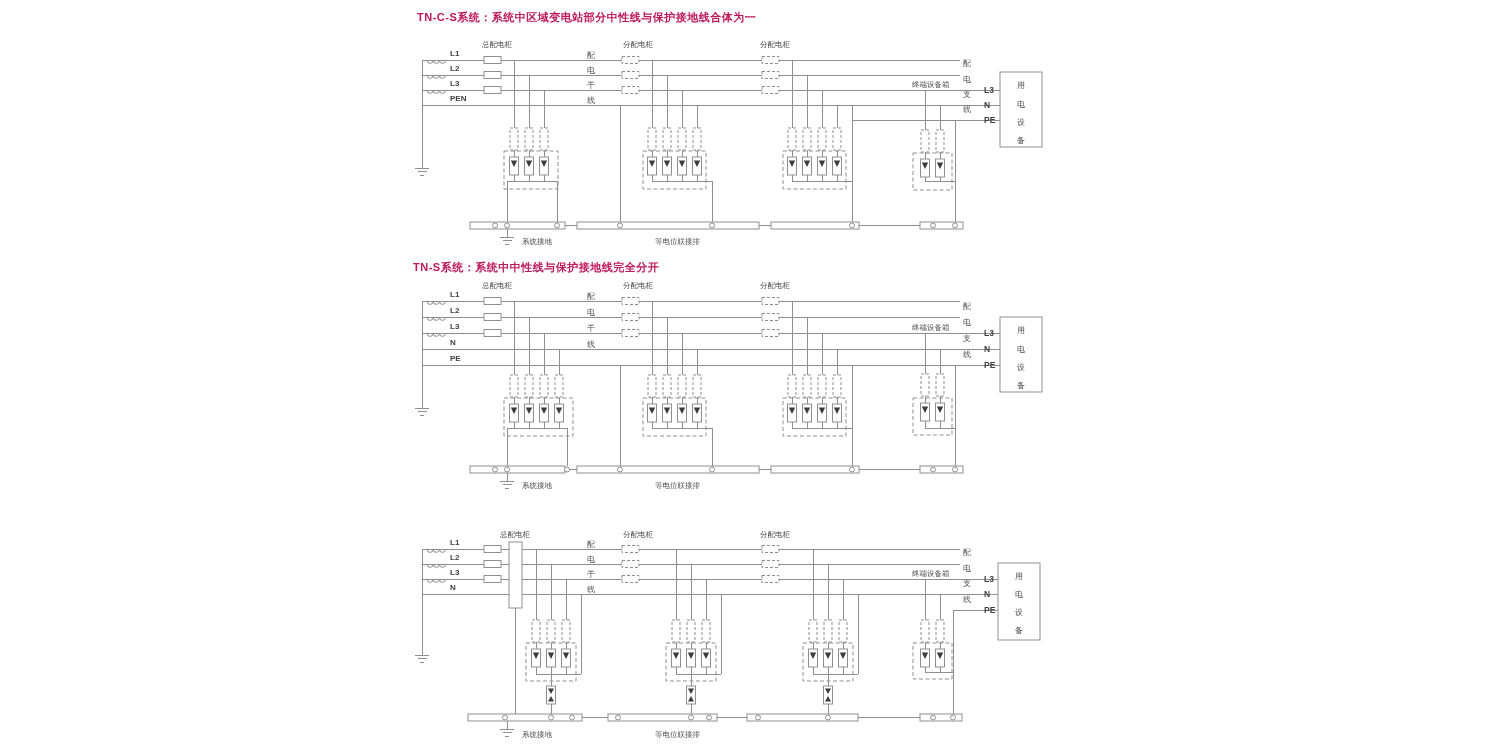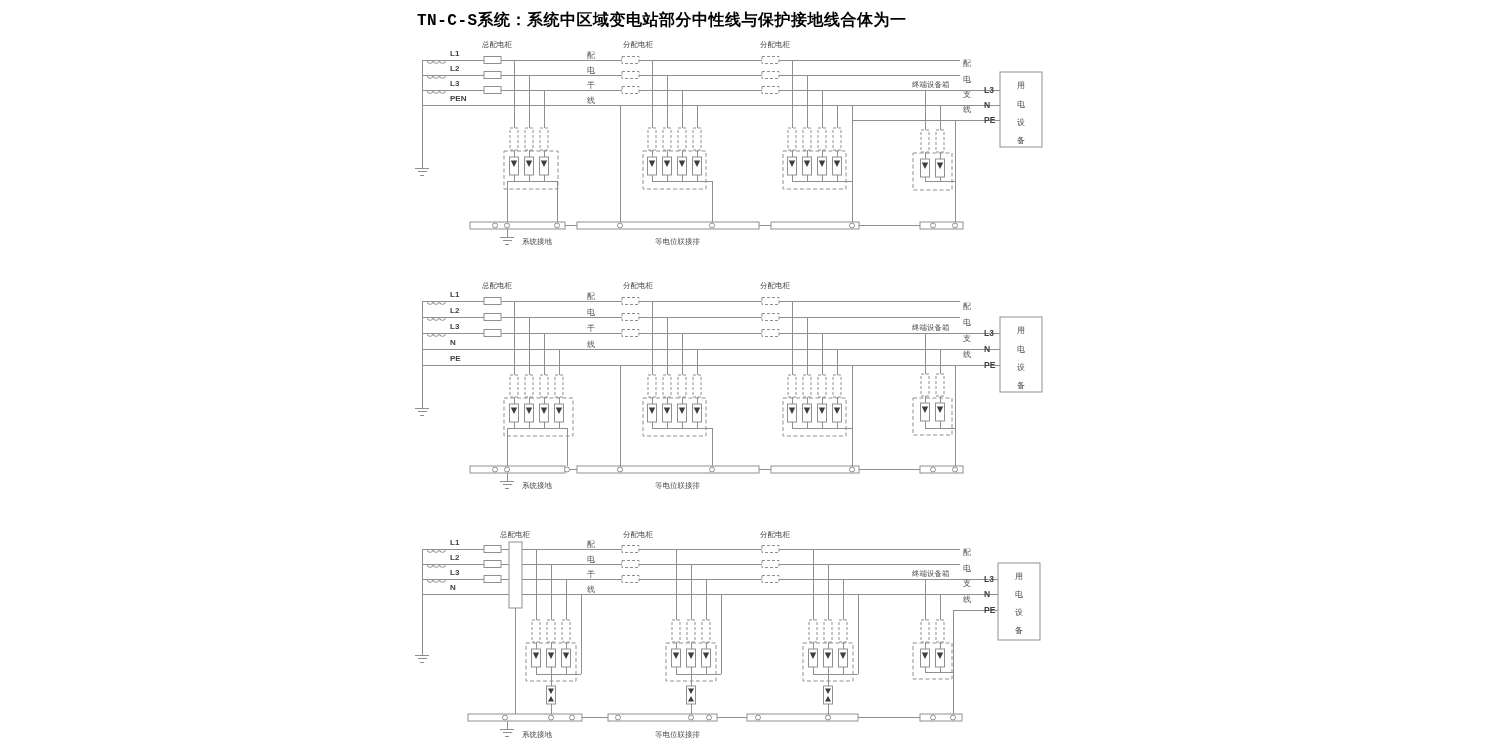--- a/index.html
+++ b/index.html
@@ -1,39 +1,40 @@
 <!DOCTYPE html>
 <html><head>
 <meta charset="utf-8">
 <style>
   html,body{margin:0;padding:0;background:#fff;}
   .canvas{position:relative;width:1496px;height:753px;background:#ffffff;overflow:hidden;
           font-family:"Liberation Sans",sans-serif;}
-  .title{position:absolute;font-family:Liberation Mono, monospace;font-size:16px;
-         font-weight:bold;color:#000000;letter-spacing:0.5px;white-space:nowrap;}
+  .title{position:absolute;font-family:Liberation Sans, sans-serif;font-size:11px;
+         font-weight:bold;color:#be185d;letter-spacing:0.5px;white-space:nowrap;}
   svg{position:absolute;left:0;top:0;}
   .n{fill:none;stroke:#8f8f8f;stroke-width:1;shape-rendering:crispEdges;}
   .c{fill:none;stroke:#8f8f8f;stroke-width:1;}
   .s{fill:#ffffff;stroke:#8f8f8f;stroke-width:1;}
   .d{stroke-dasharray:3 2;}
   .box{fill:none;stroke:#8f8f8f;stroke-width:1;stroke-dasharray:4 2.5;}
   .f{fill:#3c3c3c;stroke:none;}
   text{font-family:"Liberation Sans",sans-serif;fill:#4a4a4a;}
   .t8{font-size:8px;}
   .t7{font-size:7.5px;}
   .ph{font-size:8px;font-weight:bold;fill:#3f3f3f;}
   .rp{font-size:8.5px;font-weight:bold;fill:#3f3f3f;}
   .mid{text-anchor:middle;}
 </style>
 </head>
 <body>
 
 <div class="canvas">
 
   <div class="title" style="left:417px;top:10px;">TN-C-S系统：系统中区域变电站部分中性线与保护接地线合体为一</div>
+  <div class="title" style="left:413px;top:260px;">TN-S系统：系统中中性线与保护接地线完全分开</div>
 
   <svg width="1496" height="753" viewBox="0 0 1496 753">
     <defs>
       <g id="coil">
           <path class="c" d="M0,0 a3.1,3.4 0 0 0 6.2,0 a3.1,3.4 0 0 0 6.2,0 a3.1,3.4 0 0 0 6.2,0"></path>
         </g>
       <g id="fh">
           <rect class="s" x="-8.5" y="-3.5" width="17" height="7"></rect>
         </g>
       <g id="fhd">

